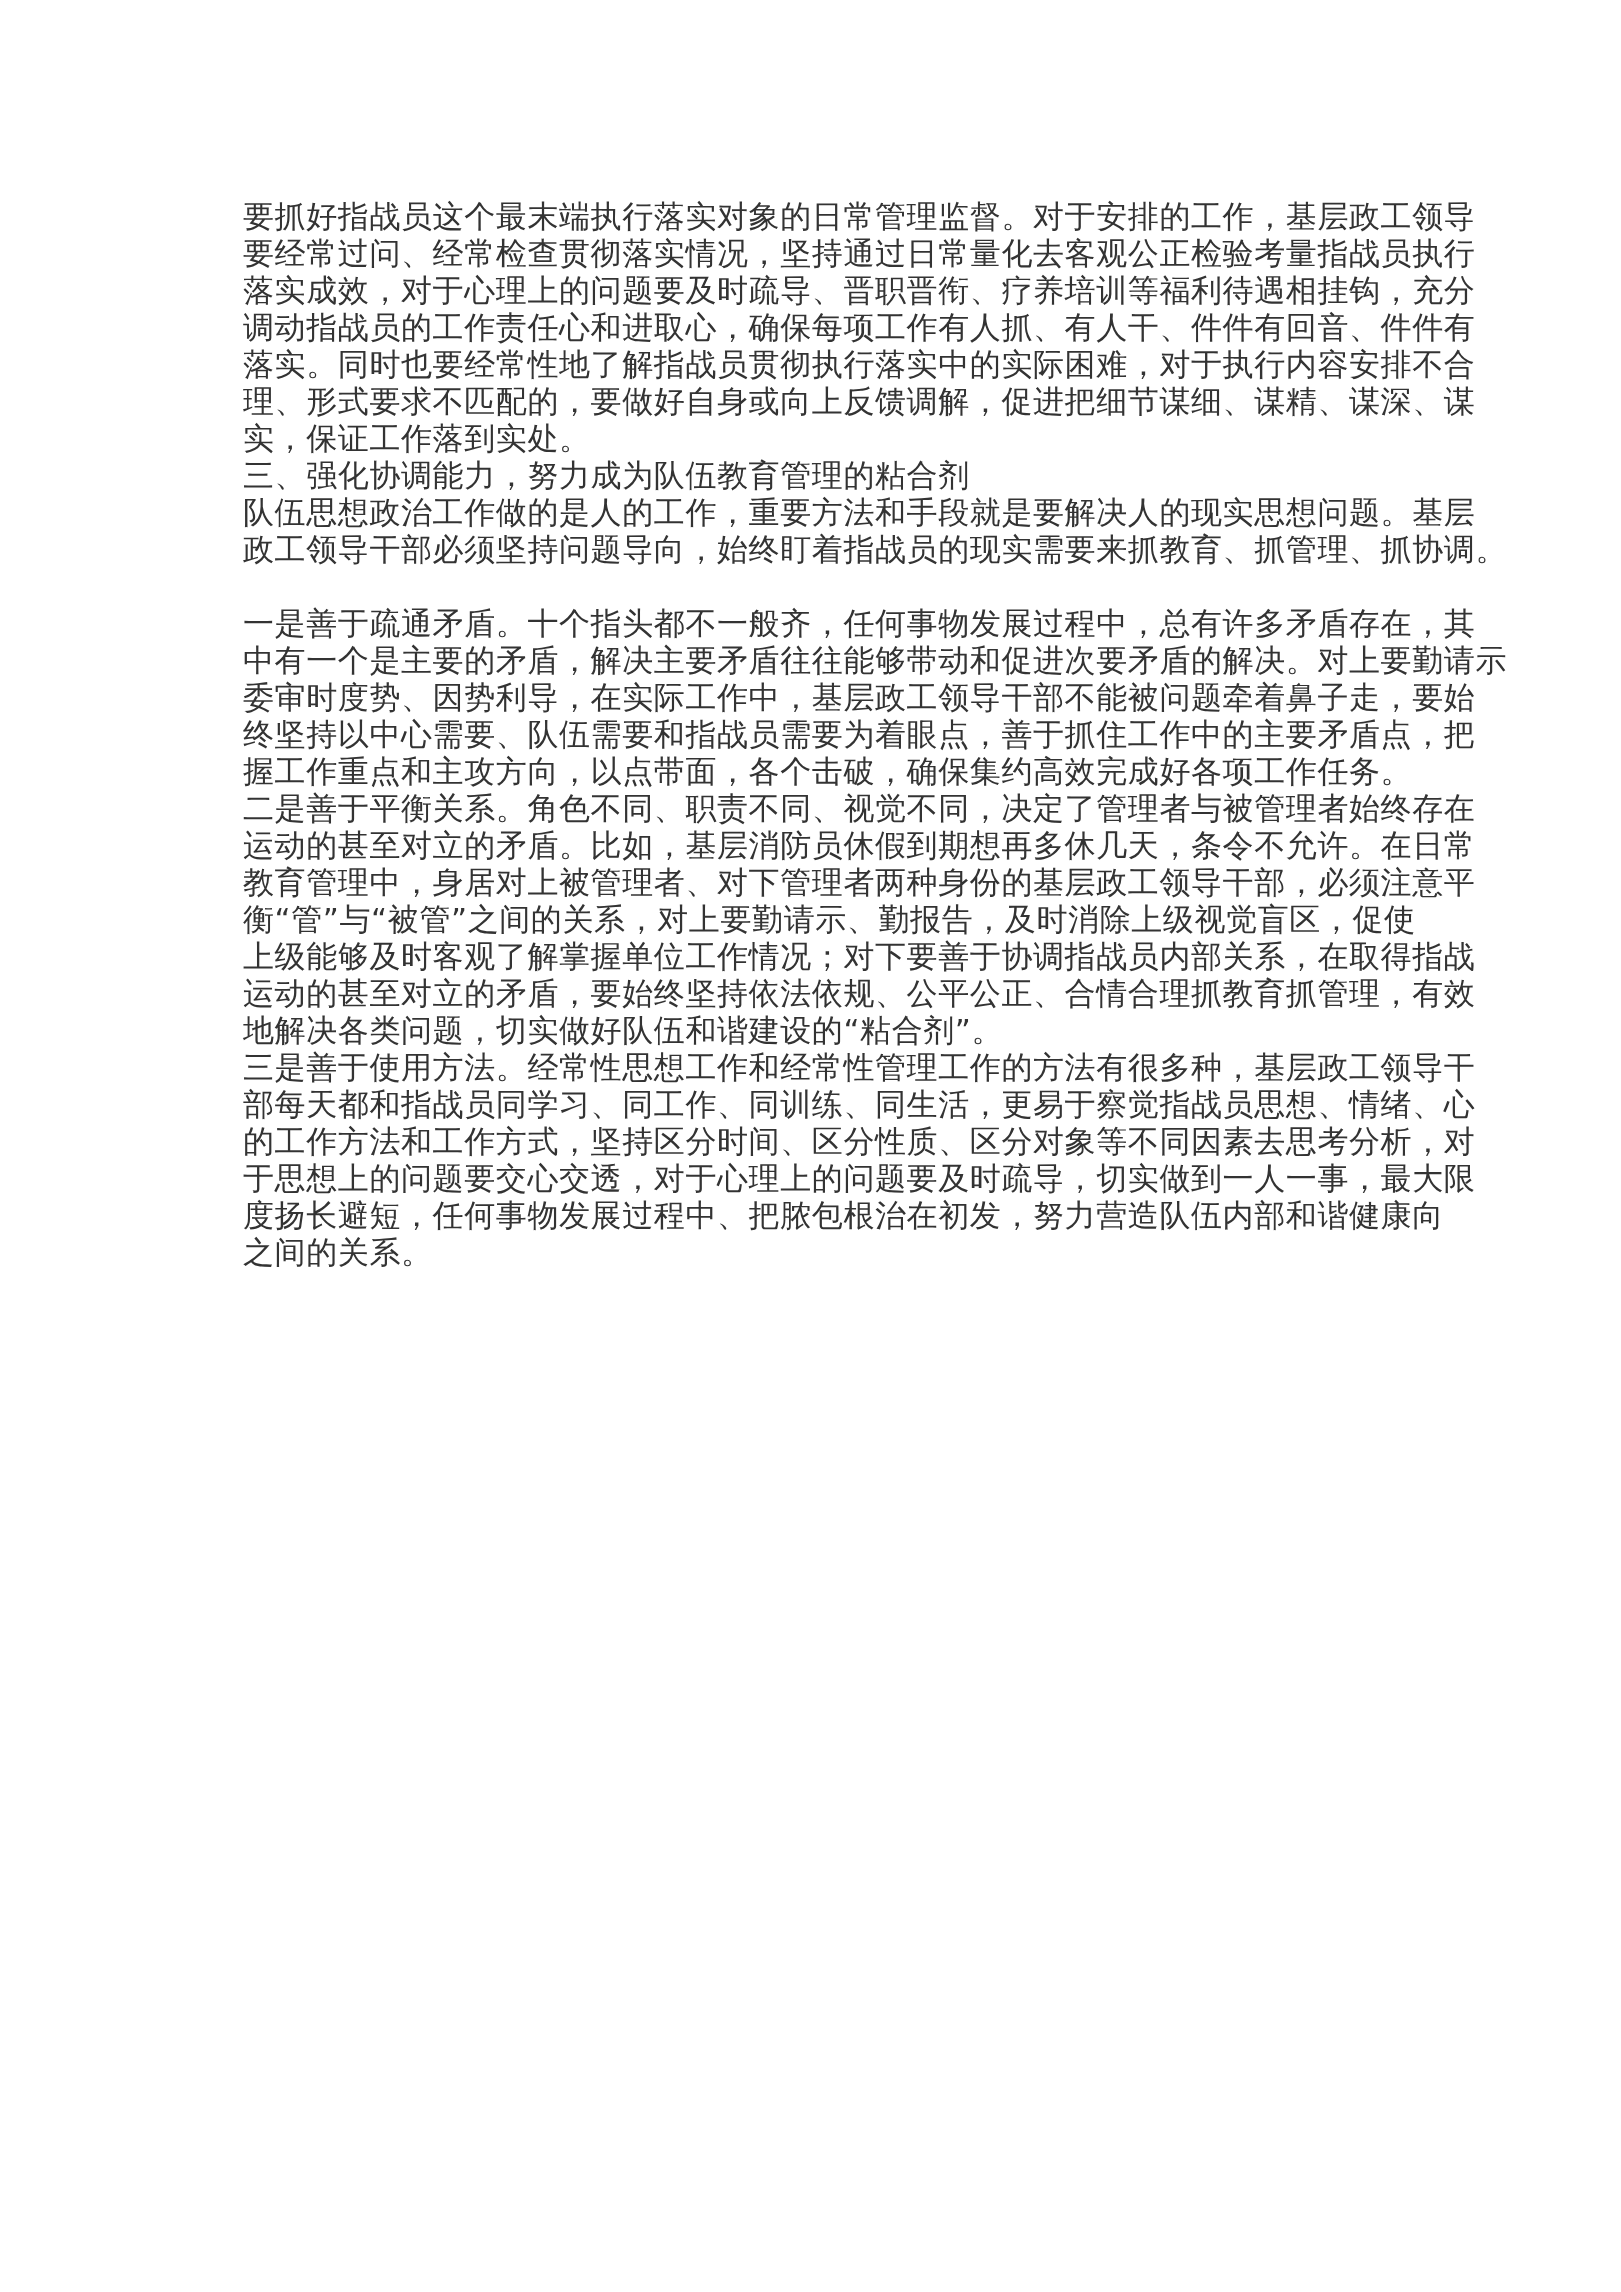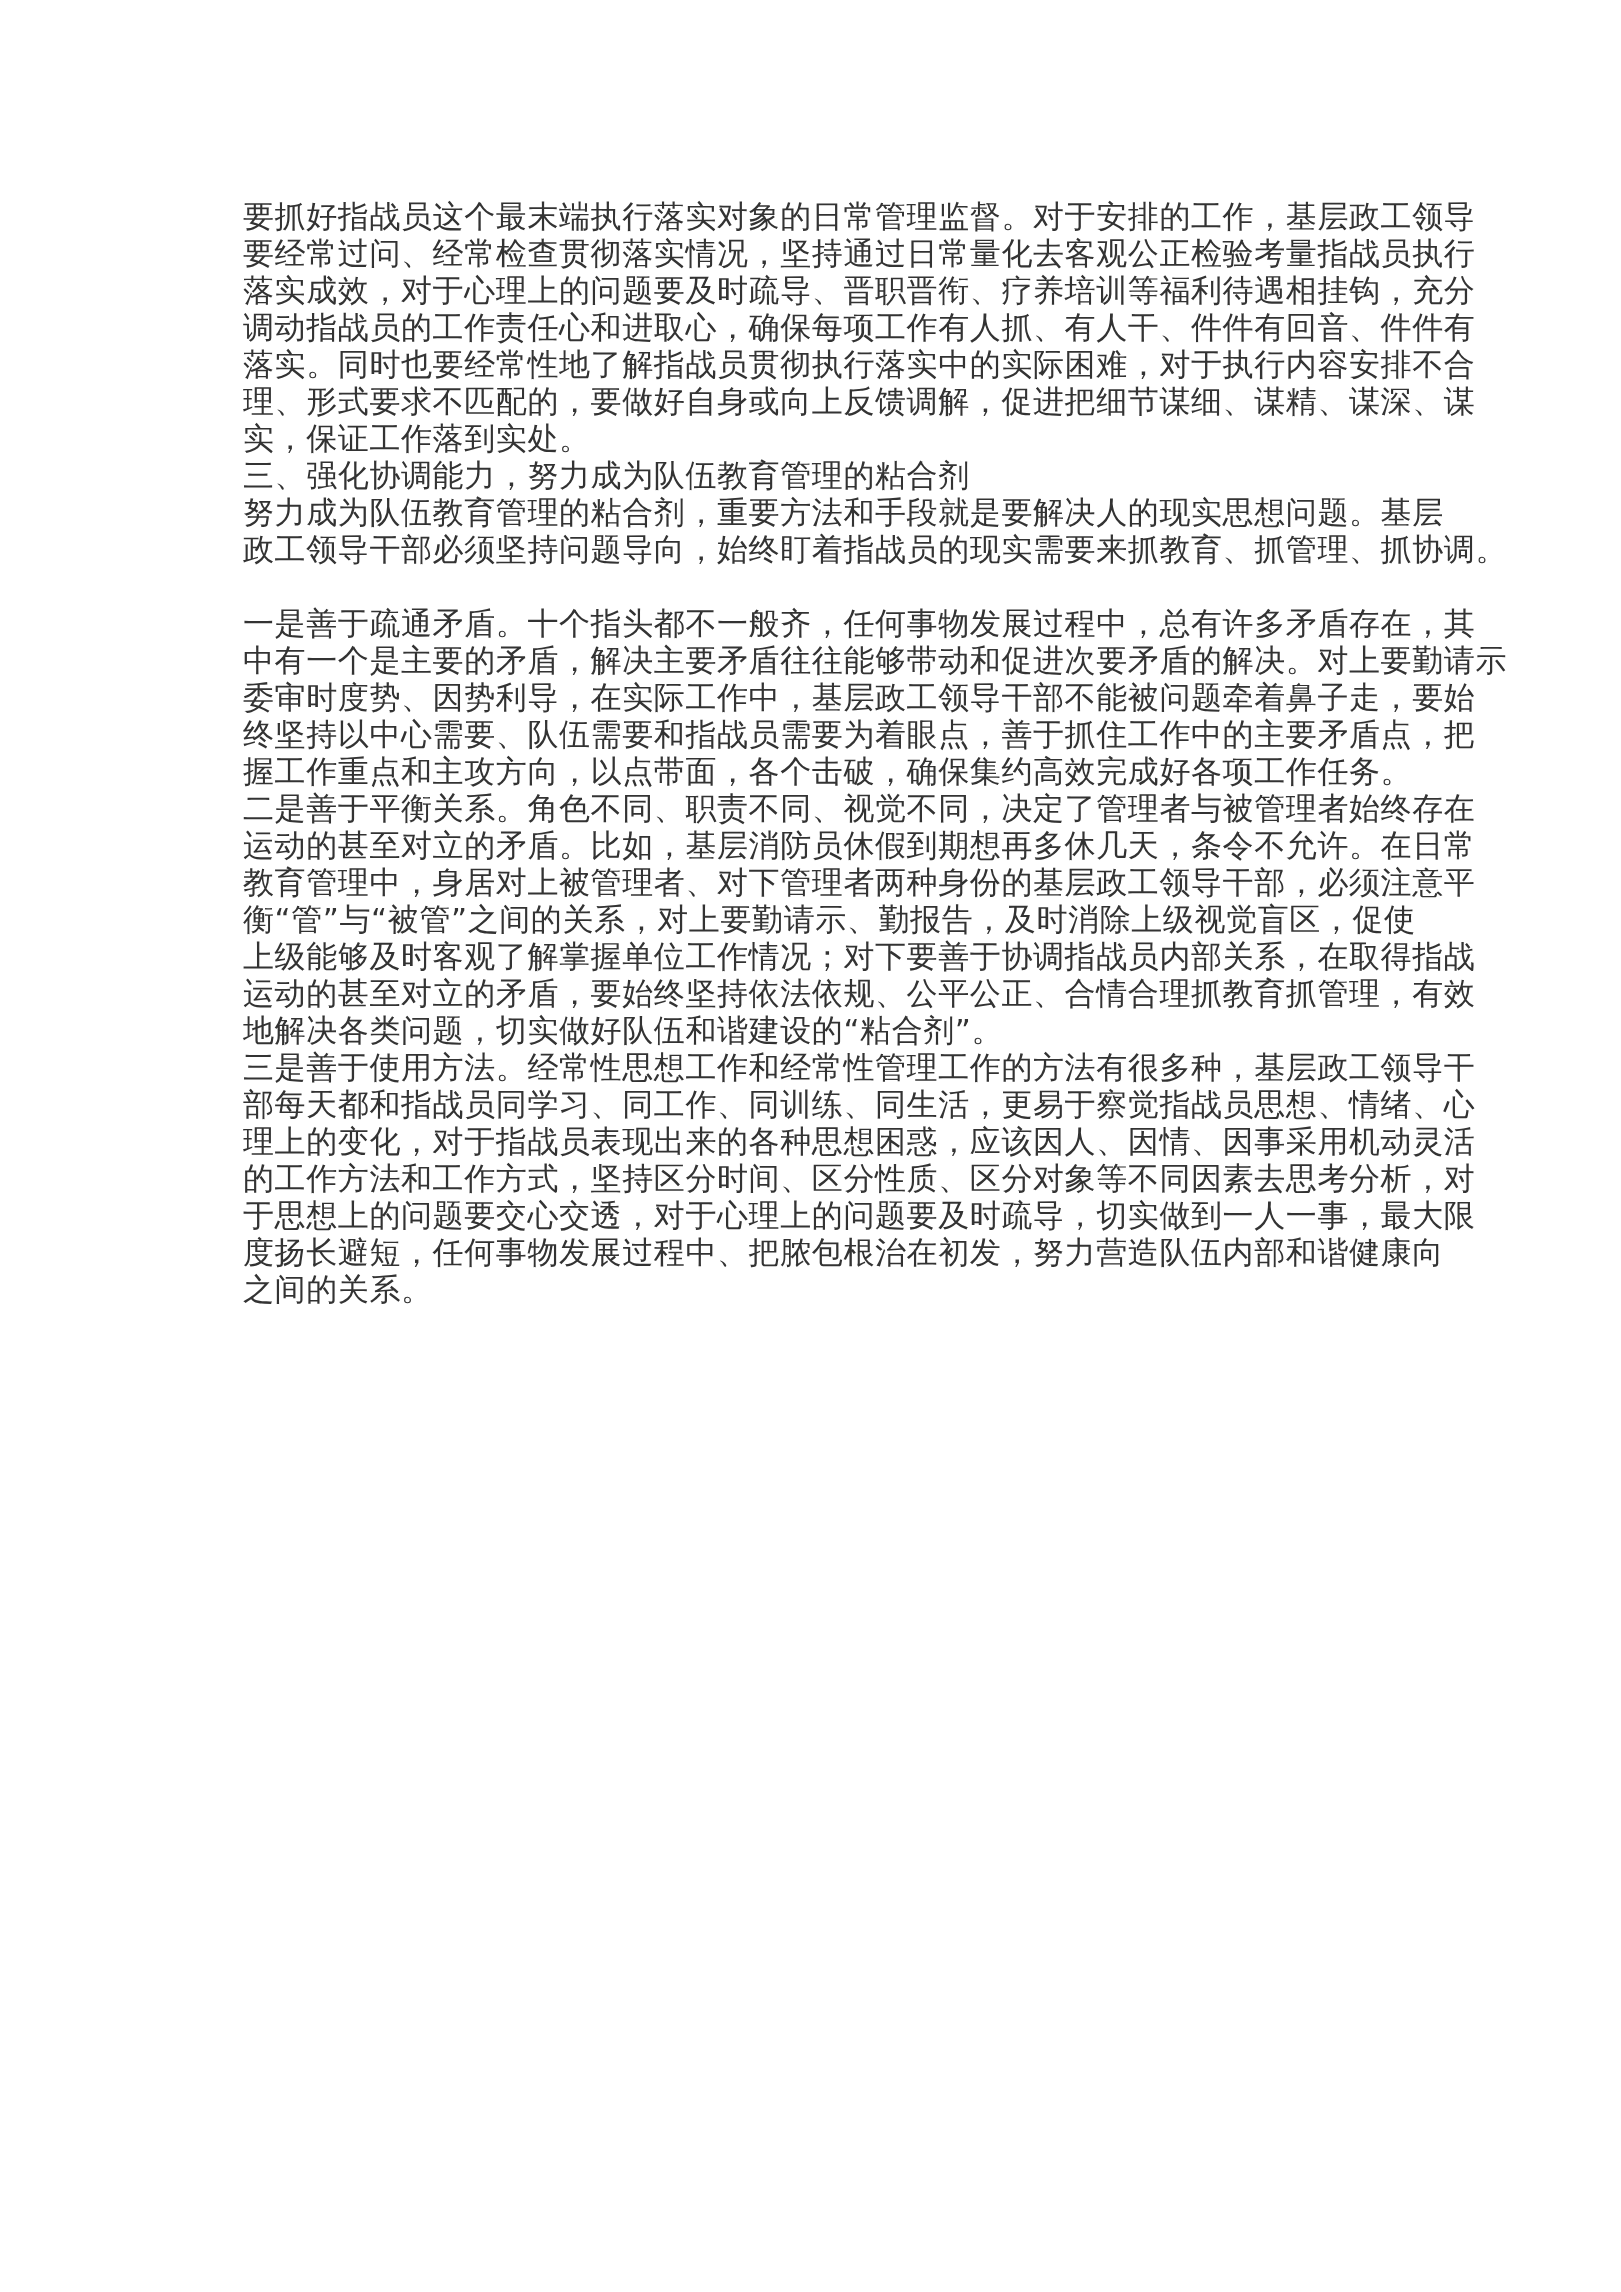--- a/index.html
+++ b/index.html
@@ -61,21 +61,21 @@
       <span class="line">落实。同时也要经常性地了解指战员贯彻执行落实中的实际困难，对于执行内容安排不合</span>
       <span class="line">理、形式要求不匹配的，要做好自身或向上反馈调解，促进把细节谋细、谋精、谋深、谋</span>
       <span class="line">实，保证工作落到实处。</span>
     </div>
 
     <div class="heading">
       <span class="line">三、强化协调能力，努力成为队伍教育管理的粘合剂</span>
     </div>
 
     <div class="para">
-      <span class="line">努力成为队伍教育管理的粘合剂，重要方法和手段就是要解决人的现实思想问题。基层</span>
+      <span class="line">队伍思想政治工作做的是人的工作，重要方法和手段就是要解决人的现实思想问题。基层</span>
       <span class="line">政工领导干部必须坚持问题导向，始终盯着指战员的现实需要来抓教育、抓管理、抓协调。</span>
     </div>
 
     <div class="blank"></div>
 
     <div class="para">
       <span class="line">一是善于疏通矛盾。十个指头都不一般齐，任何事物发展过程中，总有许多矛盾存在，其</span>
       <span class="line">中有一个是主要的矛盾，解决主要矛盾往往能够带动和促进次要矛盾的解决。对上要勤请示</span>
       <span class="line">委审时度势、因势利导，在实际工作中，基层政工领导干部不能被问题牵着鼻子走，要始</span>
       <span class="line">终坚持以中心需要、队伍需要和指战员需要为着眼点，善于抓住工作中的主要矛盾点，把</span>
@@ -88,21 +88,20 @@
       <span class="line">教育管理中，身居对上被管理者、对下管理者两种身份的基层政工领导干部，必须注意平</span>
       <span class="line">衡“管”与“被管”之间的关系，对上要勤请示、勤报告，及时消除上级视觉盲区，促使</span>
       <span class="line">上级能够及时客观了解掌握单位工作情况；对下要善于协调指战员内部关系，在取得指战</span>
       <span class="line">运动的甚至对立的矛盾，要始终坚持依法依规、公平公正、合情合理抓教育抓管理，有效</span>
       <span class="line">地解决各类问题，切实做好队伍和谐建设的“粘合剂”。</span>
     </div>
 
     <div class="para">
       <span class="line">三是善于使用方法。经常性思想工作和经常性管理工作的方法有很多种，基层政工领导干</span>
       <span class="line">部每天都和指战员同学习、同工作、同训练、同生活，更易于察觉指战员思想、情绪、心</span>
-      <span class="line">理上的变化，对于指战员表现出来的各种思想困惑，应该因人、因情、因事采用机动灵活</span>
       <span class="line">的工作方法和工作方式，坚持区分时间、区分性质、区分对象等不同因素去思考分析，对</span>
       <span class="line">于思想上的问题要交心交透，对于心理上的问题要及时疏导，切实做到一人一事，最大限</span>
       <span class="line">度扬长避短，任何事物发展过程中、把脓包根治在初发，努力营造队伍内部和谐健康向</span>
       <span class="line">之间的关系。</span>
     </div>
 
   </div>
 </div>
 
 

